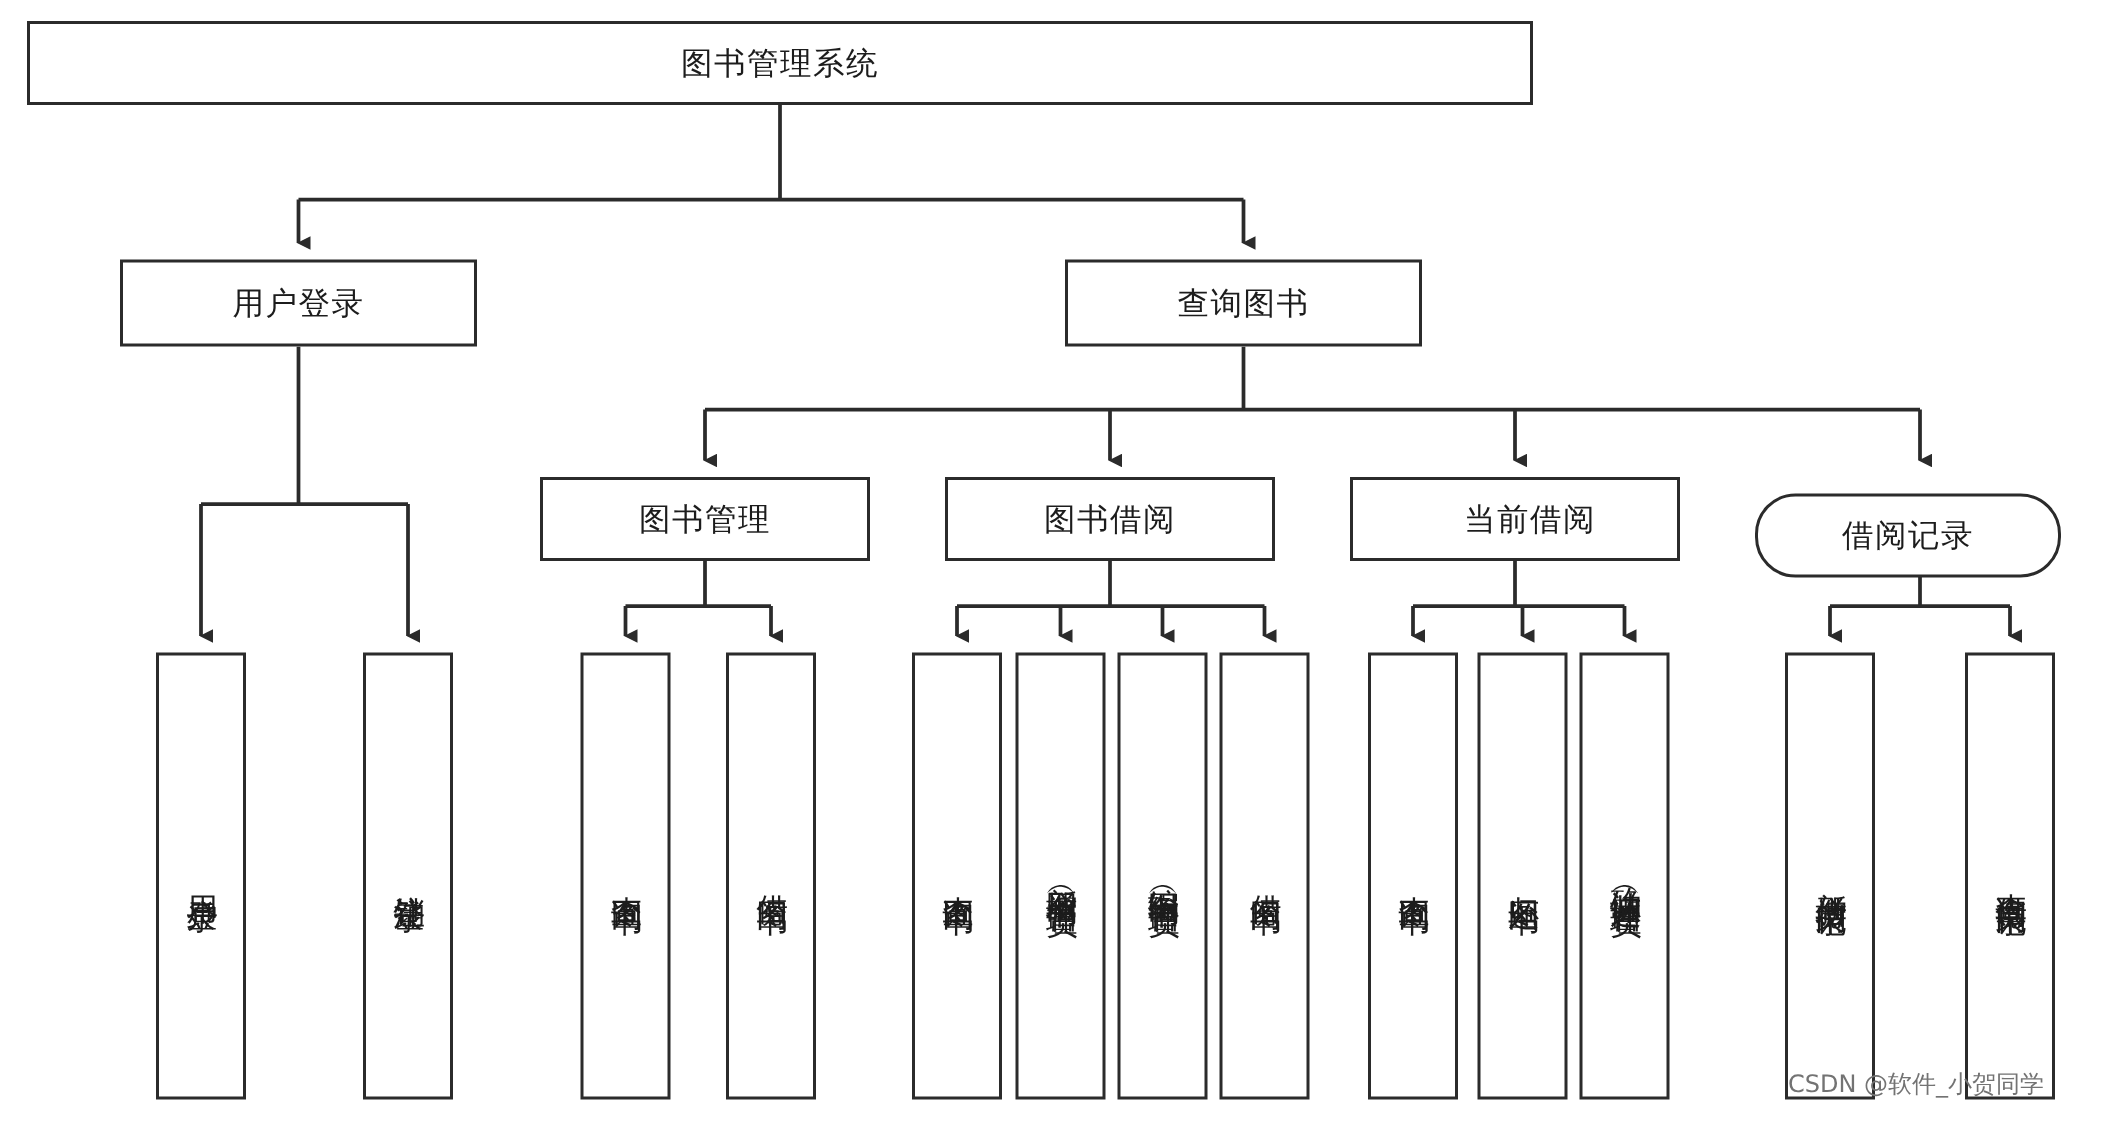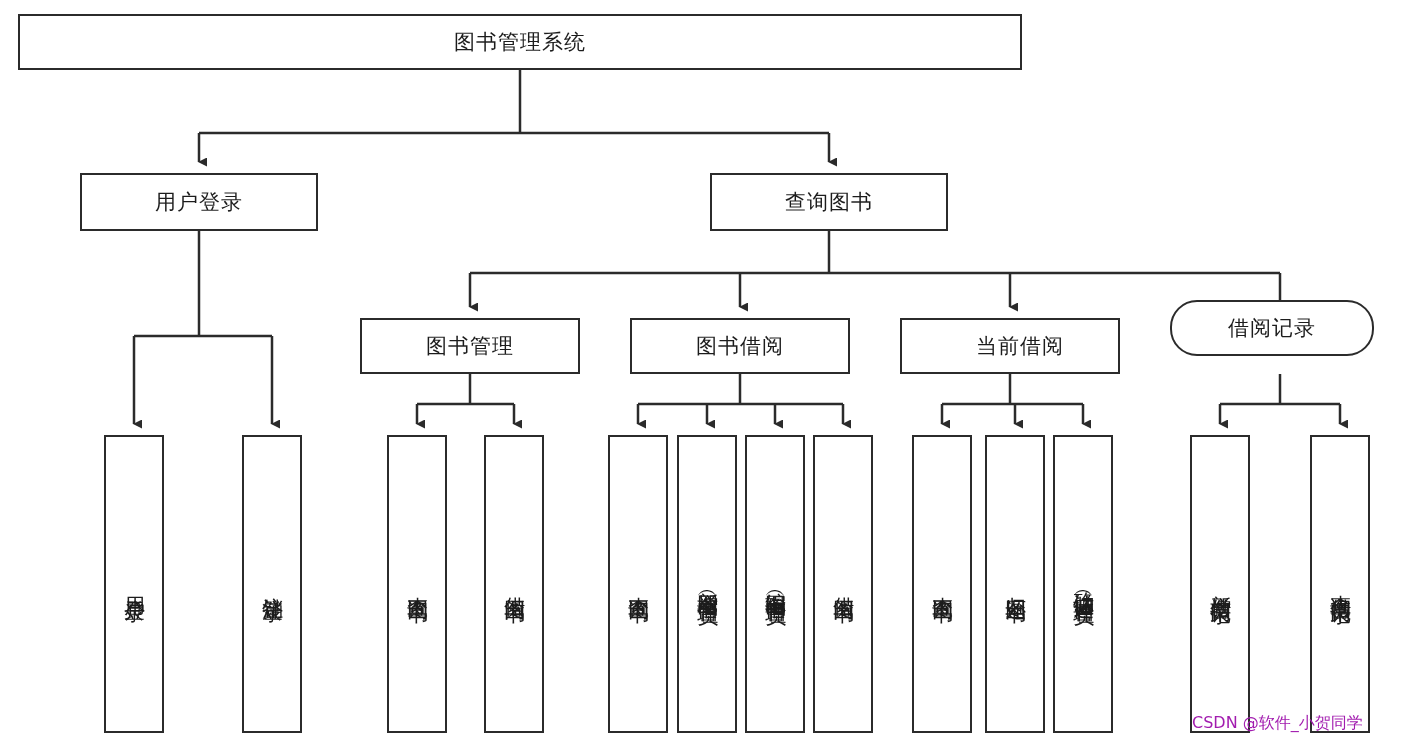--- a/index.html
+++ b/index.html
@@ -46,21 +46,21 @@
     text-align: center;
   }
   .node.vert span {
     display: block;
   }
   #watermark {
     position: absolute;
     left: 1192px;
     top: 713px;
     font-size: 16px;
-    color: #a21caf;
+    color: #737373;
     white-space: nowrap;
     font-family: "DejaVu Sans", "Liberation Sans", sans-serif;
   }
 </style>
 </head>
 <body>
 
 <div id="canvas">
 
   <svg id="edges" viewBox="0 0 1405 747" xmlns="http://www.w3.org/2000/svg">
@@ -126,21 +126,21 @@
 
   <div class="node horiz" style="left:360px; top:318px; width:220px; height:56px;">
     <span>图书管理</span>
   </div>
   <div class="node horiz" style="left:630px; top:318px; width:220px; height:56px;">
     <span>图书借阅</span>
   </div>
   <div class="node horiz" style="left:900px; top:318px; width:220px; height:56px;padding-left:20px;">
     <span>当前借阅</span>
   </div>
-  <div class="node horiz" style="left:1170px; top:300px; width:204px; height:56px;border-radius:27px;">
+  <div class="node horiz" style="left:1170px; top:329px; width:204px; height:56px;border-radius:27px;">
     <span>借阅记录</span>
   </div>
 
   <div class="node vert" style="left:104px; top:435px; width:60px; height:298px;">
     <span>用户登录</span>
   </div>
   <div class="node vert" style="left:242px; top:435px; width:60px; height:298px;">
     <span>注销登录</span>
   </div>
   <div class="node vert" style="left:387px; top:435px; width:60px; height:298px;">

